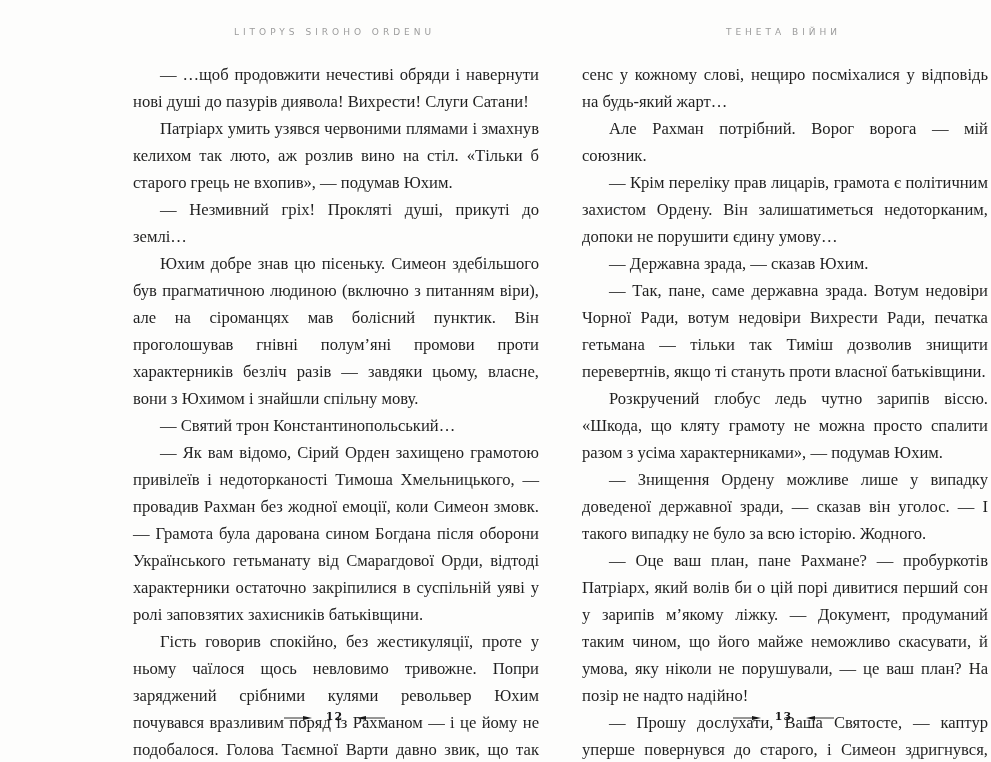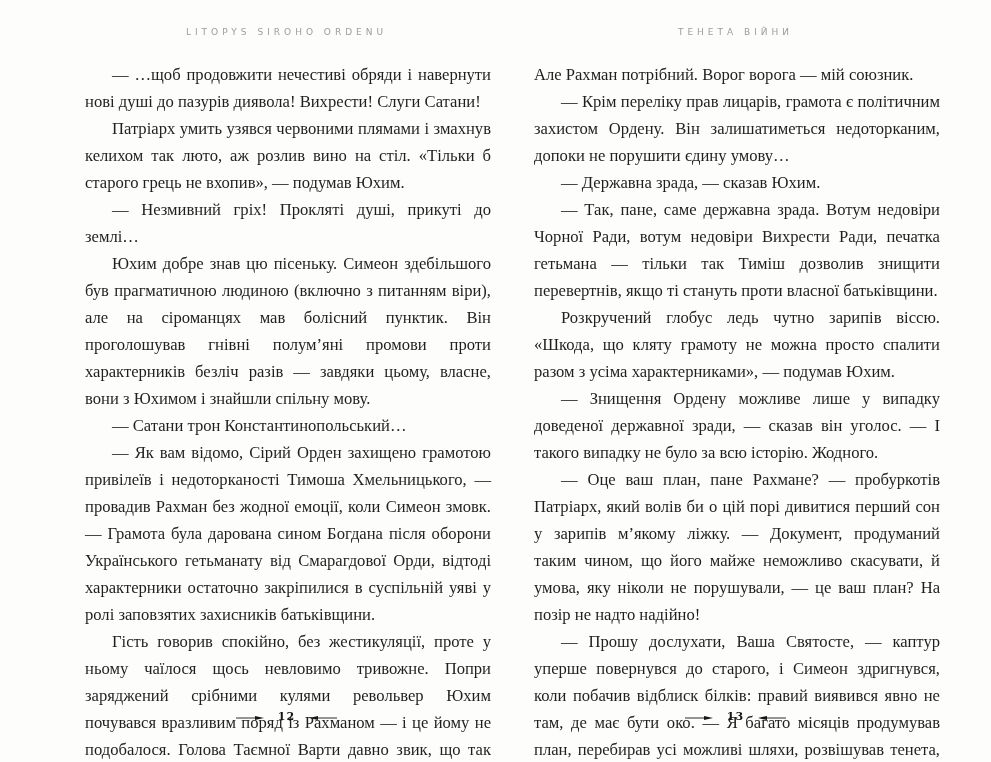--- a/index.html
+++ b/index.html
@@ -14,20 +14,21 @@
     width: 991px;
     height: 762px;
     background: var(--background);
     overflow: hidden;
   }
   .spread {
     position: relative;
     width: 991px;
     height: 762px;
     display: flex;
+    padding-left: 48px;
   }
   .page {
     position: relative;
     width: 409px;
     height: 762px;
   }
   .page-left  { margin-left: 82px; }
   .page-right { margin-left: 40px; }
 
   .running-header {
@@ -88,21 +89,21 @@
 <div class="spread">
 
   <div class="page page-left">
     <div class="running-header">LITOPYS SIROHO ORDENU</div>
 
     <div class="page-body">
         <p class="para">— …щоб продовжити нечестиві обряди і навернути нові душі до пазурів диявола! Вихрести! Слуги Сатани!</p>
         <p class="para">Патріарх умить узявся червоними плямами і змахнув келихом так люто, аж розлив вино на стіл. «Тільки б старого грець не вхопив», — подумав Юхим.</p>
         <p class="para">— Незмивний гріх! Прокляті душі, прикуті до землі…</p>
         <p class="para">Юхим добре знав цю пісеньку. Симеон здебільшого був прагматичною людиною (включно з питанням віри), але на сіроманцях мав болісний пунктик. Він проголошував гнівні полум’яні промови проти характерників безліч разів — завдяки цьому, власне, вони з Юхимом і знайшли спільну мову.</p>
-        <p class="para">— Сатани трон Константинопольський…</p>
+        <p class="para">— Святий трон Константинопольський…</p>
         <p class="para">— Як вам відомо, Сірий Орден захищено грамотою привілеїв і недоторканості Тимоша Хмельницького, — провадив Рахман без жодної емоції, коли Симеон змовк. — Грамота була дарована сином Богдана після оборони Українського гетьманату від Смарагдової Орди, відтоді характерники остаточно закріпилися в суспільній уяві у ролі заповзятих захисників батьківщини.</p>
         <p class="para">Гість говорив спокійно, без жестикуляції, проте у ньому чаїлося щось невловимо тривожне. Попри заряджений срібними кулями револьвер Юхим почувався вразливим поряд із Рахманом — і це йому не подобалося. Голова Таємної Варти давно звик, що так почувалися в його присутності інші: підлабузницьки розкланювалися, зазирали в очі, намагалися вловити подвійний</p>
       </div>
 
     <div class="page-footer">
       <span class="orn orn-left">
         <svg width="29" height="8" viewBox="0 0 29 8" aria-hidden="true">
           <line x1="0" y1="4" x2="21" y2="4" stroke="#161616" stroke-width="0.9"></line>
           <path d="M19 1.9 L28 4 L19 6.1 Z" fill="#161616"></path>
         </svg>
@@ -114,20 +115,21 @@
           <path d="M19 1.9 L28 4 L19 6.1 Z" fill="#161616"></path>
         </svg>
       </span>
     </div>
   </div>
 
   <div class="page page-right">
     <div class="running-header">ТЕНЕТА ВІЙНИ</div>
 
     <div class="page-body">
+        <p class="para">сенс у кожному слові, нещиро посміхалися у відповідь на будь-який жарт…</p>
         <p class="para">Але Рахман потрібний. Ворог ворога — мій союзник.</p>
         <p class="para">— Крім переліку прав лицарів, грамота є політичним захистом Ордену. Він залишатиметься недоторканим, допоки не порушити єдину умову…</p>
         <p class="para">— Державна зрада, — сказав Юхим.</p>
         <p class="para">— Так, пане, саме державна зрада. Вотум недовіри Чорної Ради, вотум недовіри Вихрести Ради, печатка гетьмана — тільки так Тиміш дозволив знищити перевертнів, якщо ті стануть проти власної батьківщини.</p>
         <p class="para">Розкручений глобус ледь чутно зарипів віссю. «Шкода, що кляту грамоту не можна просто спалити разом з усіма характерниками», — подумав Юхим.</p>
         <p class="para">— Знищення Ордену можливе лише у випадку доведеної державної зради, — сказав він уголос. — І такого випадку не було за всю історію. Жодного.</p>
         <p class="para">— Оце ваш план, пане Рахмане? — пробуркотів Патріарх, який волів би о цій порі дивитися перший сон у зарипів м’якому ліжку. — Документ, продуманий таким чином, що його майже неможливо скасувати, й умова, яку ніколи не порушували, — це ваш план? На позір не надто надійно!</p>
         <p class="para">— Прошу дослухати, Ваша Святосте, — каптур уперше повернувся до старого, і Симеон здригнувся, коли побачив відблиск білків: правий виявився явно не там, де має бути око. — Я багато місяців продумував план, перебирав усі можливі шляхи, розвішував тенета, смикав за нитки… Решта ідей не спрацює. Повірте моєму</p>
       </div>
 

